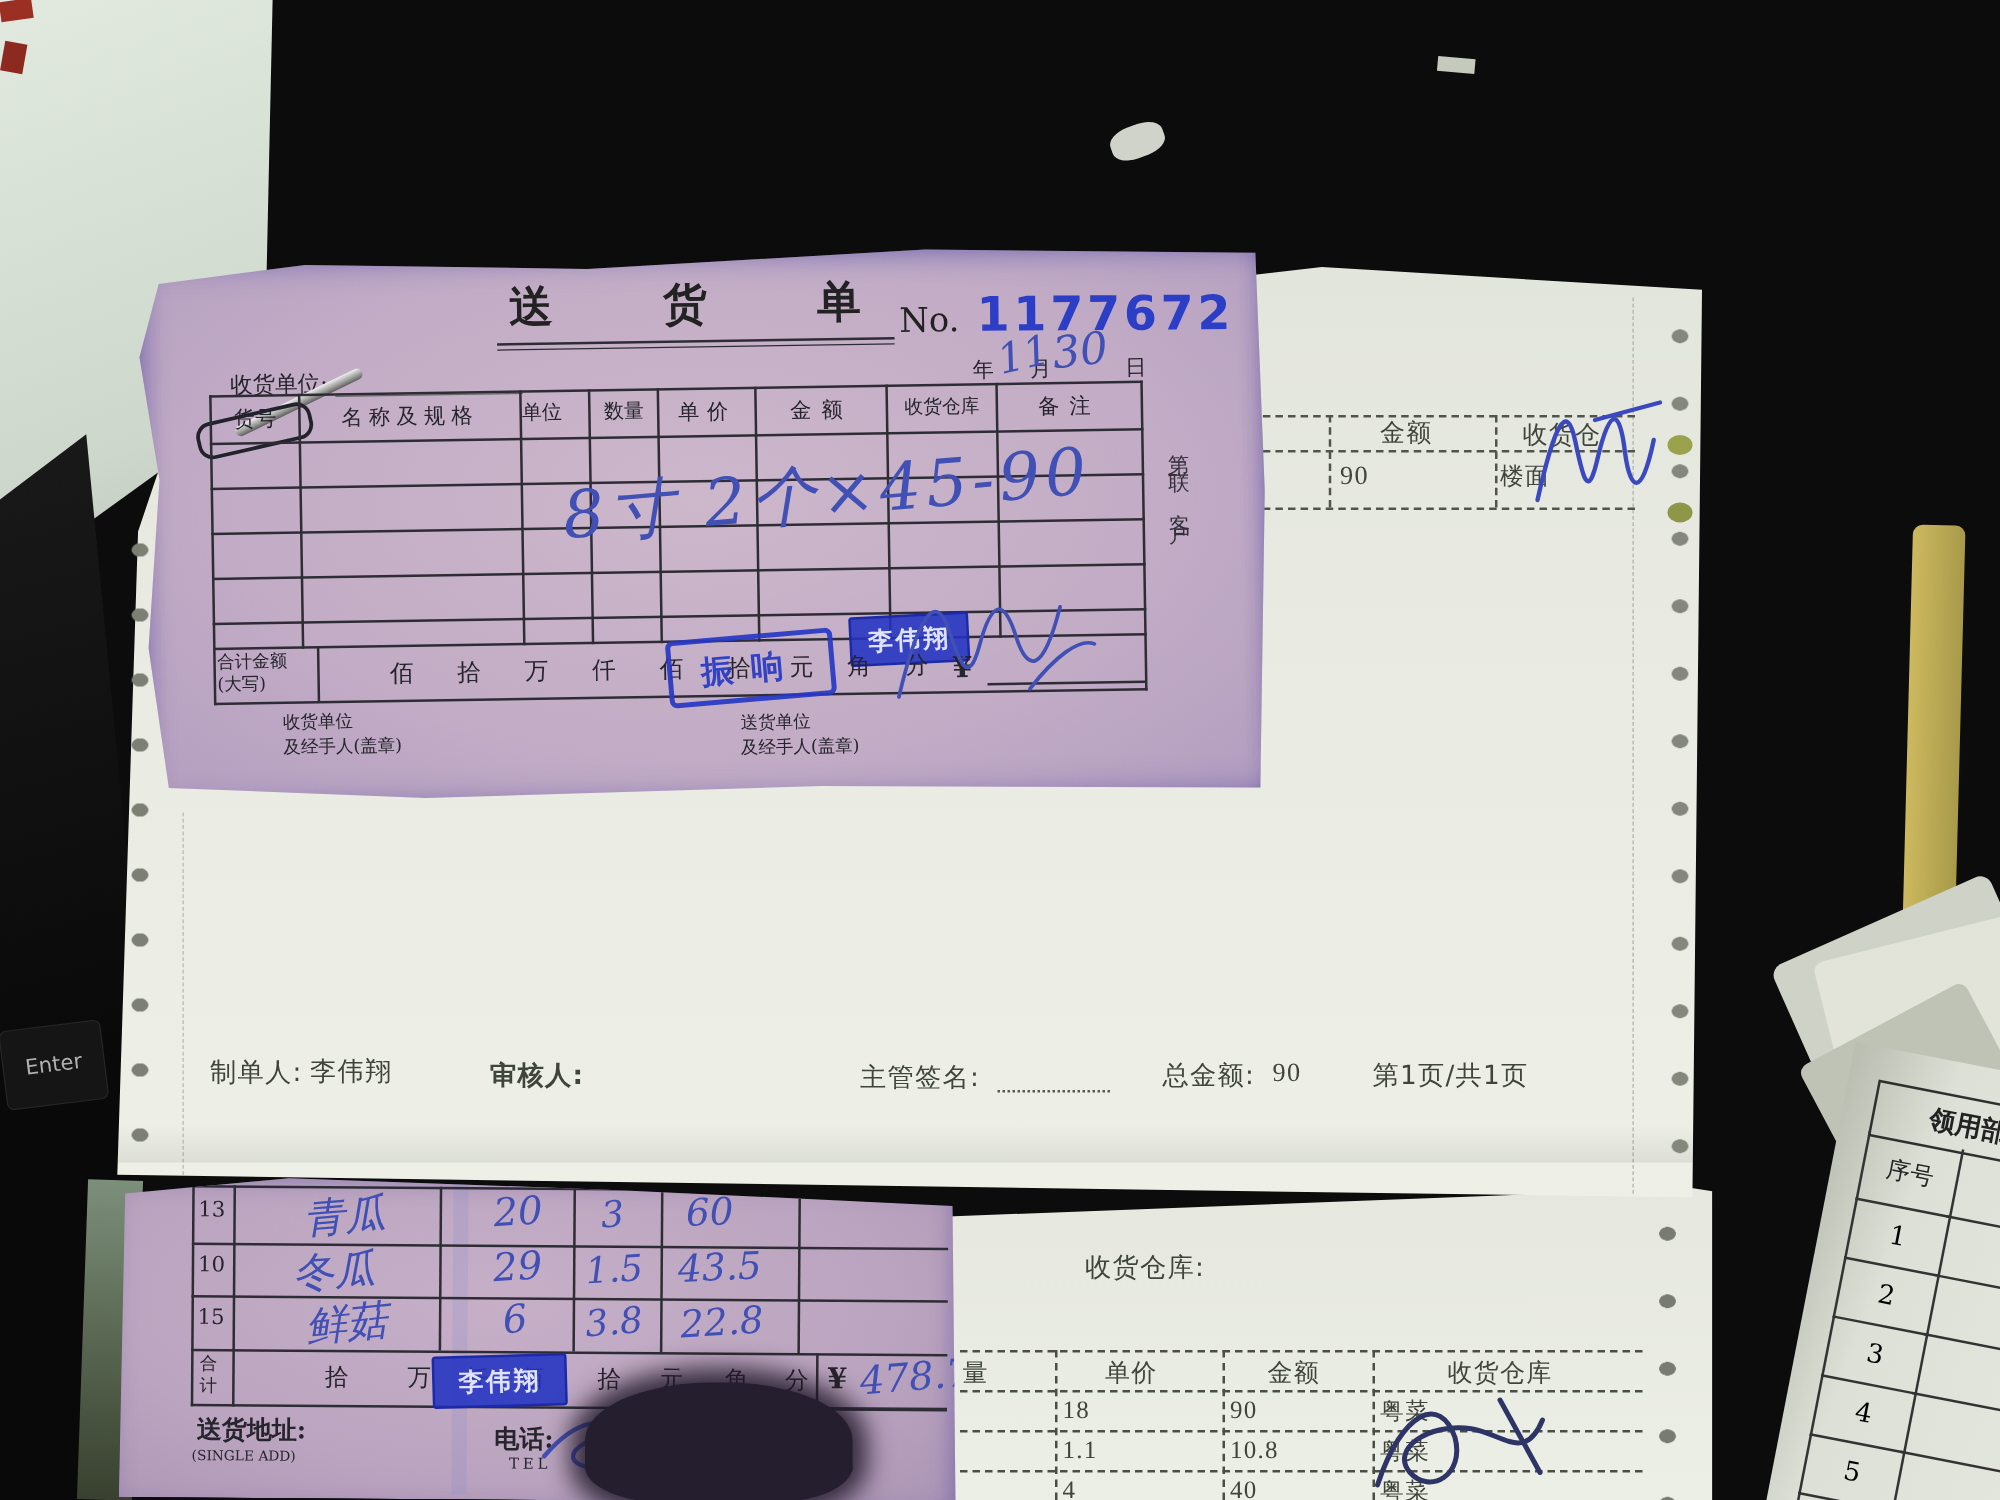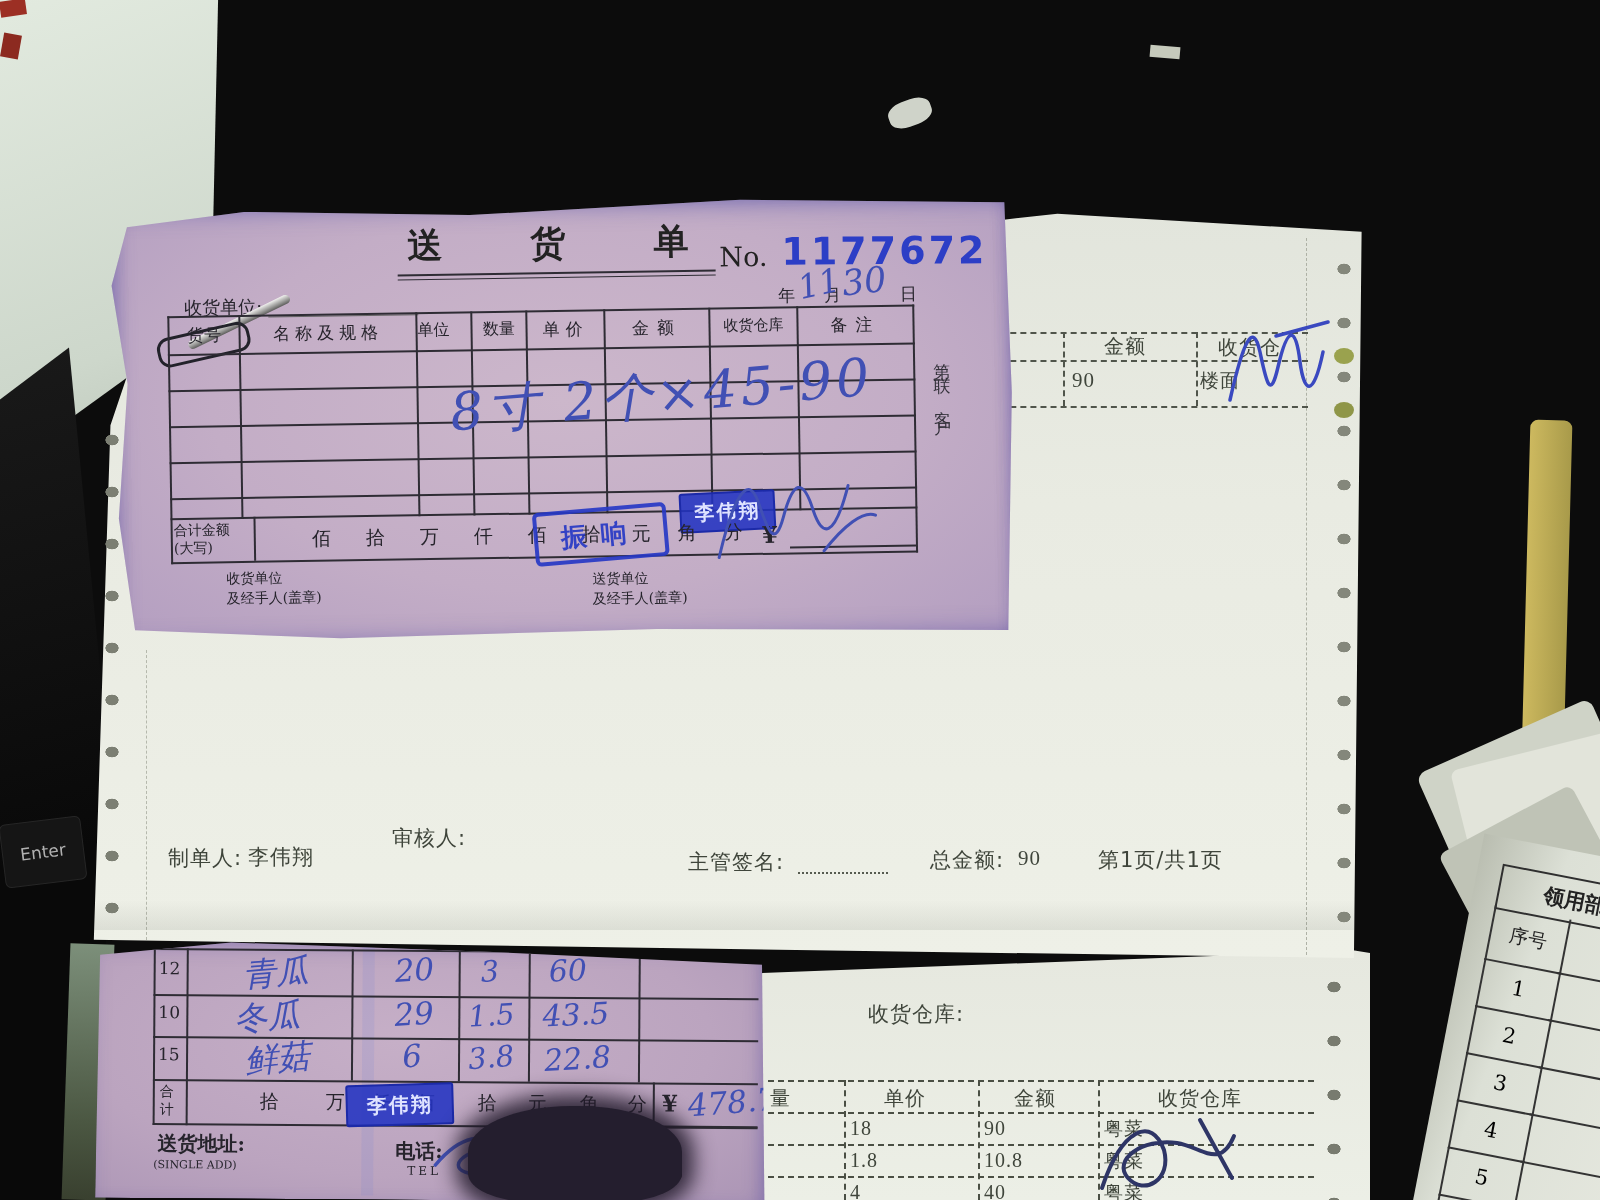--- a/index.html
+++ b/index.html
@@ -100,21 +100,21 @@
     <div class="abs" style="left:346px;top:132px;height:120px;border-left:2px dashed #4a4f44;"></div>
 
     <div class="abs dm" style="left:18px;top:137px;font-size:20px;"><span>量</span></div>
     <div class="abs dm" style="left:132px;top:137px;font-size:20px;"><span>单价</span></div>
     <div class="abs dm" style="left:262px;top:137px;font-size:20px;"><span>金额</span></div>
     <div class="abs dm" style="left:406px;top:137px;font-size:20px;"><span>收货仓库</span></div>
 
     <div class="abs dm mono" style="left:98px;top:169px;font-size:20px;"><span>18</span></div>
     <div class="abs dm mono" style="left:232px;top:169px;font-size:20px;"><span>90</span></div>
     <div class="abs dm" style="left:352px;top:168px;font-size:19px;"><span>粤菜</span></div>
-    <div class="abs dm mono" style="left:98px;top:201px;font-size:20px;"><span>1.8</span></div>
+    <div class="abs dm mono" style="left:98px;top:201px;font-size:20px;"><span>1.1</span></div>
     <div class="abs dm mono" style="left:232px;top:201px;font-size:20px;"><span>10.8</span></div>
     <div class="abs dm" style="left:352px;top:200px;font-size:19px;"><span>粤菜</span></div>
     <div class="abs dm mono" style="left:98px;top:233px;font-size:20px;"><span>4</span></div>
     <div class="abs dm mono" style="left:232px;top:233px;font-size:20px;"><span>40</span></div>
     <div class="abs dm" style="left:352px;top:232px;font-size:19px;"><span>粤菜</span></div>
     <svg style="left:330px;top:160px;" width="170" height="92" viewBox="0 0 170 92">
       <path d="M20,80 C40,20 70,8 82,42 C90,72 62,88 46,70 C30,52 60,30 95,35 C120,39 138,62 152,28 M118,12 L150,70" stroke="#2e3566" stroke-width="4" fill="none" stroke-linecap="round"></path>
     </svg>
   </div>
 
@@ -134,21 +134,21 @@
     <div class="abs dm" style="left:1014px;top:133px;font-size:20px;"><span>金额</span></div>
     <div class="abs dm" style="left:1128px;top:134px;font-size:20px;"><span>收货仓</span></div>
     <div class="abs dm mono" style="left:982px;top:168px;font-size:21px;"><span>90</span></div>
     <div class="abs dm" style="left:1110px;top:168px;font-size:19px;"><span>楼面</span></div>
     <svg style="left:1128px;top:112px;" width="115" height="100" viewBox="0 0 115 100">
       <path d="M12,88 C25,30 35,8 42,40 C48,68 52,90 60,55 C70,12 78,15 82,50 C86,80 95,88 105,40 M58,24 L110,10" stroke="#3a49c0" stroke-width="3.5" fill="none" stroke-linecap="round"></path>
     </svg>
 
     <div class="abs dm" style="left:78px;top:644px;font-size:21px;"><span>制单人:</span></div>
     <div class="abs dm" style="left:158px;top:643px;font-size:21px;"><span>李伟翔</span></div>
-    <div class="abs dm" style="left:302px;top:624px;font-size:21px;"><span>审核人:</span></div>
+    <div class="abs dm" style="left:302px;top:646px;font-size:21px;font-weight:bold;"><span>审核人:</span></div>
     <div class="abs dm" style="left:598px;top:648px;font-size:21px;"><span>主管签名:</span></div>
     <div class="abs" style="left:708px;top:672px;width:90px;border-top:2px dotted #565b50;"></div>
     <div class="abs dm" style="left:840px;top:646px;font-size:21px;"><span>总金额:</span></div>
     <div class="abs dm mono" style="left:928px;top:646px;font-size:21px;"><span>90</span></div>
     <div class="abs dm" style="left:1008px;top:646px;font-size:21px;"><span>第1页/共1页</span></div>
 
     <div class="abs" style="left:0;top:700px;width:1278px;height:30px;background:linear-gradient(180deg,rgba(0,0,0,0),rgba(90,95,85,.12));"></div>
   </div>
 
   <div class="holes" style="left:99px;top:414px;height:546px;background-image:radial-gradient(ellipse 11px 9px at 13px 26px,#7c7f73 58%,rgba(0,0,0,0) 62%);background-size:26px 52px;background-repeat:repeat-y;"></div>
@@ -170,21 +170,21 @@
     <div class="ln" style="left:57px;top:145px;width:605px;height:2px;"></div>
     <div class="ln" style="left:57px;top:189px;width:605px;height:2px;"></div>
     <div class="ln" style="left:57px;top:14px;width:2px;height:177px;"></div>
     <div class="ln" style="left:90px;top:14px;width:2px;height:177px;"></div>
     <div class="ln" style="left:255px;top:14px;width:2px;height:131px;"></div>
     <div class="ln" style="left:362px;top:14px;width:2px;height:131px;"></div>
     <div class="ln" style="left:432px;top:14px;width:2px;height:131px;"></div>
     <div class="ln" style="left:542px;top:14px;width:2px;height:131px;"></div>
     <div class="ln" style="left:557px;top:145px;width:2px;height:44px;"></div>
 
-    <div class="abs serif" style="left:62px;top:24px;font-size:17px;color:#26242c;"><span>12</span></div>
+    <div class="abs serif" style="left:62px;top:24px;font-size:17px;color:#26242c;"><span>13</span></div>
     <div class="abs serif" style="left:62px;top:68px;font-size:17px;color:#26242c;"><span>10</span></div>
     <div class="abs serif" style="left:62px;top:110px;font-size:17px;color:#26242c;"><span>15</span></div>
 
     <div class="abs hw" style="left:146px;top:16px;font-size:33px;transform:rotate(-5deg);"><span>青瓜</span></div>
     <div class="abs hw" style="left:138px;top:60px;font-size:33px;transform:rotate(-4deg);"><span>冬瓜</span></div>
     <div class="abs hw" style="left:148px;top:102px;font-size:33px;transform:rotate(-6deg);"><span>鲜菇</span></div>
     <div class="abs hw" style="left:298px;top:16px;font-size:31px;transform:rotate(-4deg);"><span>20</span></div>
     <div class="abs hw" style="left:298px;top:60px;font-size:31px;transform:rotate(-4deg);"><span>29</span></div>
     <div class="abs hw" style="left:306px;top:102px;font-size:31px;transform:rotate(-6deg);"><span>6</span></div>
     <div class="abs hw" style="left:384px;top:18px;font-size:29px;transform:rotate(-4deg);"><span>3</span></div>

